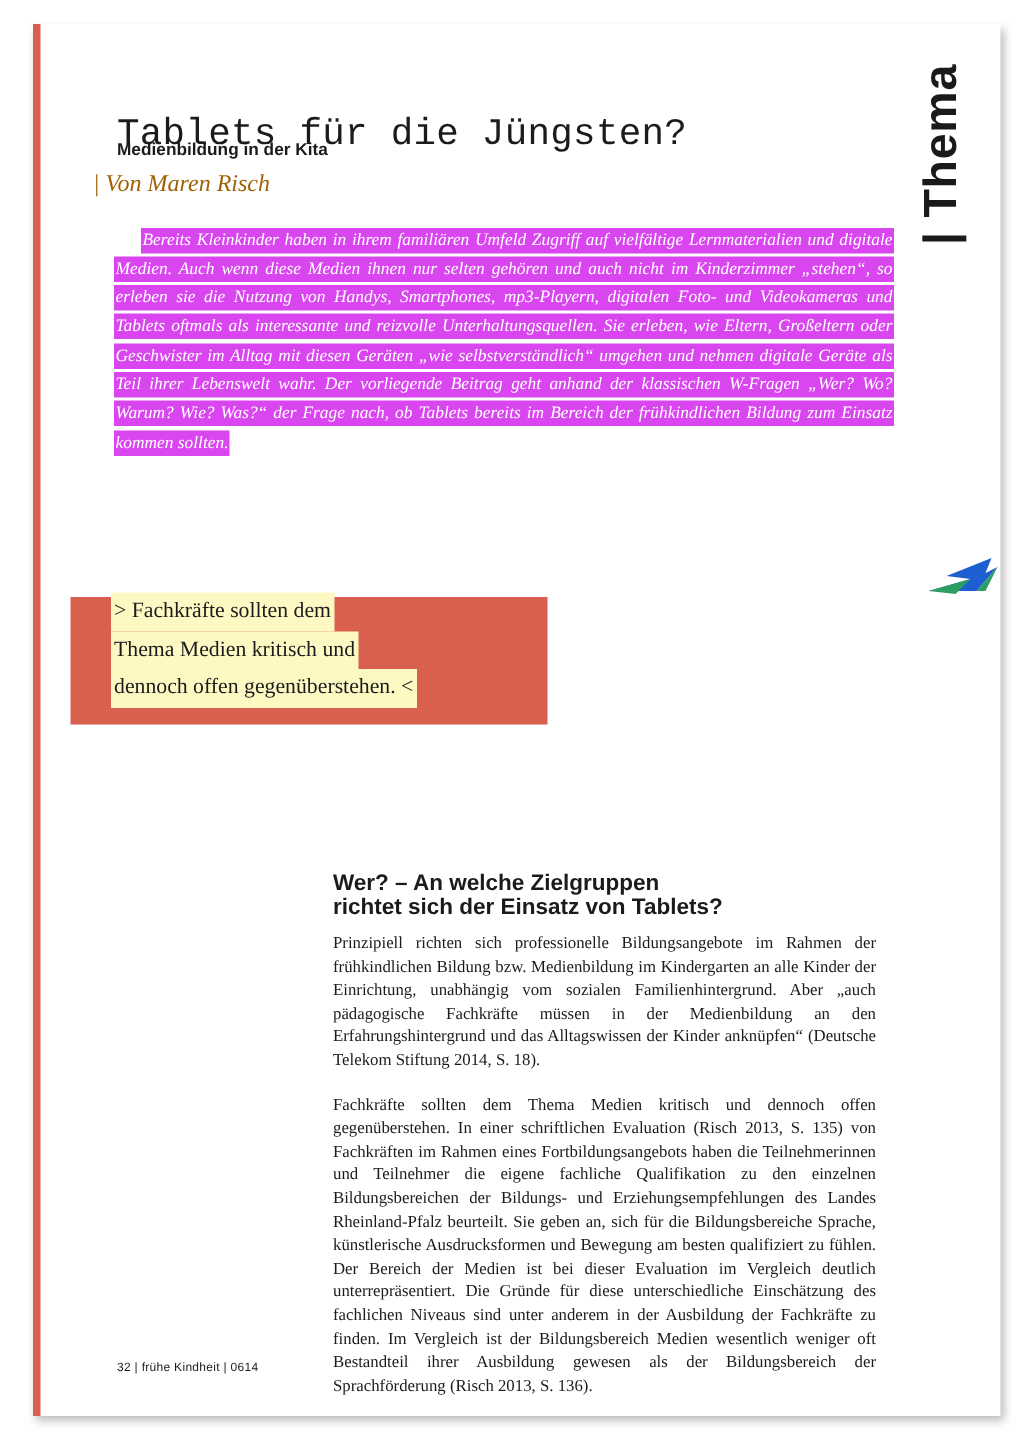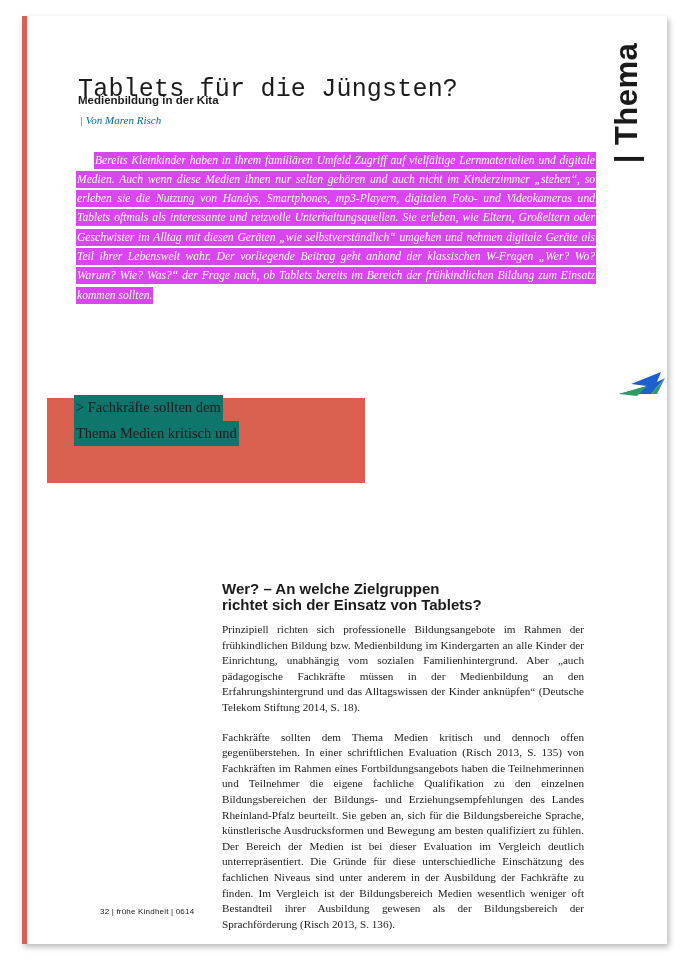--- a/index.html
+++ b/index.html
@@ -74,26 +74,26 @@
     position: absolute;
     left: 56px;
     top: 78px;
     font-family: "Liberation Sans", sans-serif;
     font-size: 11.5px;
     font-weight: bold;
     color: #1b1b1b;
   }
   #byline {
     position: absolute;
-    left: 58px;
+    left: 40px;
     top: 98px;
     font-family: "Liberation Serif", serif;
     font-style: italic;
-    font-size: 11px;
-    color: #0369a1;
+    font-size: 16px;
+    color: #a16207;
   }
   
   #lead {
     position: absolute;
     left: 54px;
     top: 134px;
     width: 520px;
     font-family: "Liberation Serif", serif;
     font-style: italic;
     font-size: 11.6px;
@@ -129,21 +129,21 @@
     left: 27px;
     top: -3px;
     width: 300px;
     font-family: "Liberation Serif", serif;
     font-size: 14.5px;
     line-height: 25.5px;
     color: #1b1b1b;
   }
   #pullquote-text .line {
     display: block;
-    background: #0f766e;
+    background: #fef9c3;
     width: fit-content;
     padding: 0 2px;
   }
   
   #arrow-mark {
     position: absolute;
     right: 0px;
     top: 352px;
     width: 50px;
     height: 36px;
@@ -173,21 +173,20 @@
   }
   
   #footer {
     position: absolute;
     left: 56px;
     bottom: 28px;
     font-family: "Liberation Sans", sans-serif;
     font-size: 8px;
     color: #1b1b1b;
     letter-spacing: 0.2px;
-    margin-left: 22px;
   }
 </style>
 </head>
 <body>
 
 <div id="page">
   <div id="sheet">
 
     <div id="left-rule"></div>
 
@@ -199,20 +198,21 @@
     <div id="subtitle">Medienbildung in der Kita</div>
     <div id="byline">| Von Maren Risch</div>
 
     <div id="lead"><span class="hl">Bereits Kleinkinder haben in ihrem familiären Umfeld Zugriff auf vielfältige Lernmaterialien und digitale Medien. Auch wenn diese Medien ihnen nur selten gehören und auch nicht im Kinderzimmer „stehen“, so erleben sie die Nutzung von Handys, Smartphones, mp3-Playern, digitalen Foto- und Videokameras und Tablets oftmals als interessante und reizvolle Unterhaltungsquellen. Sie erleben, wie Eltern, Großeltern oder Geschwister im Alltag mit diesen Geräten „wie selbstverständlich“ umgehen und nehmen digitale Geräte als Teil ihrer Lebenswelt wahr. Der vorliegende Beitrag geht anhand der klassischen W-Fragen „Wer? Wo? Warum? Wie? Was?“ der Frage nach, ob Tablets bereits im Bereich der frühkindlichen Bildung zum Einsatz kommen sollten.</span></div>
 
     <div id="pullquote-wrap">
       <div id="pullquote-bg"></div>
       <div id="pullquote-text">
         <span class="line">&gt; Fachkräfte sollten dem</span>
         <span class="line">Thema Medien kritisch und</span>
+        <span class="line">dennoch offen gegenüberstehen. &lt;</span>
       </div>
     </div>
 
     <div id="arrow-mark">
       <svg width="50" height="36" viewBox="0 0 50 36" xmlns="http://www.w3.org/2000/svg">
         <path d="M2 26 L30 18 L14 16 L44 4 L40 14 L48 10 L34 26 Z" fill="#1d5fd0"></path>
         <path d="M2 26 L30 18 L20 28 Z" fill="#2d9e63"></path>
         <path d="M34 26 L48 10 L40 26 Z" fill="#2d9e63"></path>
       </svg>
     </div>

